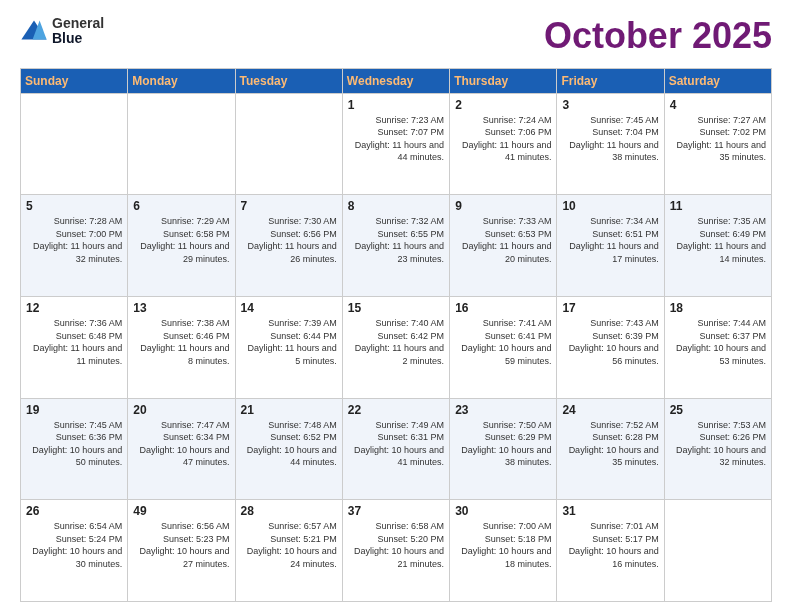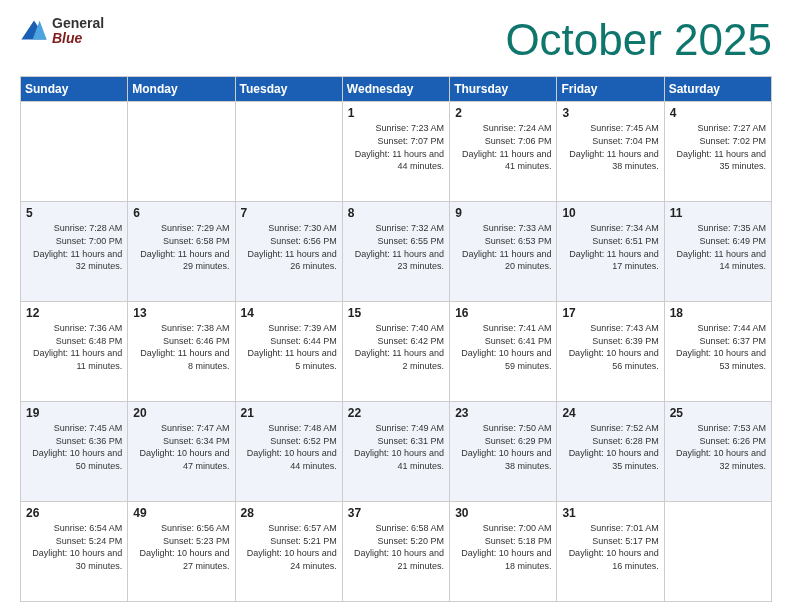--- a/index.html
+++ b/index.html
@@ -34,49 +34,48 @@
       line-height: 1.1;
     }
     .logo-general {
       font-size: 14px;
       font-weight: bold;
       color: #333;
     }
     .logo-blue {
       font-size: 14px;
       font-weight: bold;
-      color: #7f1d1d;
-      font-style: italic;
+      color: #0f172a;
     }
     .logo-icon {
       width: 28px;
       height: 28px;
     }
     .title-block {
       text-align: right;
     }
     .month-title {
-      font-size: 44px;
-      font-weight: normal;
-      color: #0f766e;
+      font-size: 36px;
+      font-weight: bold;
+      color: #701a75;
       line-height: 1.1;
     }
     .subtitle {
       font-size: 15px;
       color: #444;
     }
     .calendar {
       flex: 1;
       border-collapse: collapse;
       width: 100%;
       table-layout: fixed;
     }
     .calendar th {
       background: #1a5fb4;
-      color: #ffffff;
+      color: #fdba74;
       font-size: 12px;
       font-weight: bold;
       padding: 5px 4px;
       text-align: left;
       border: 1px solid #ccc;
     }
     .calendar td {
       border: 1px solid #ccc;
       vertical-align: top;
       padding: 4px 5px;

